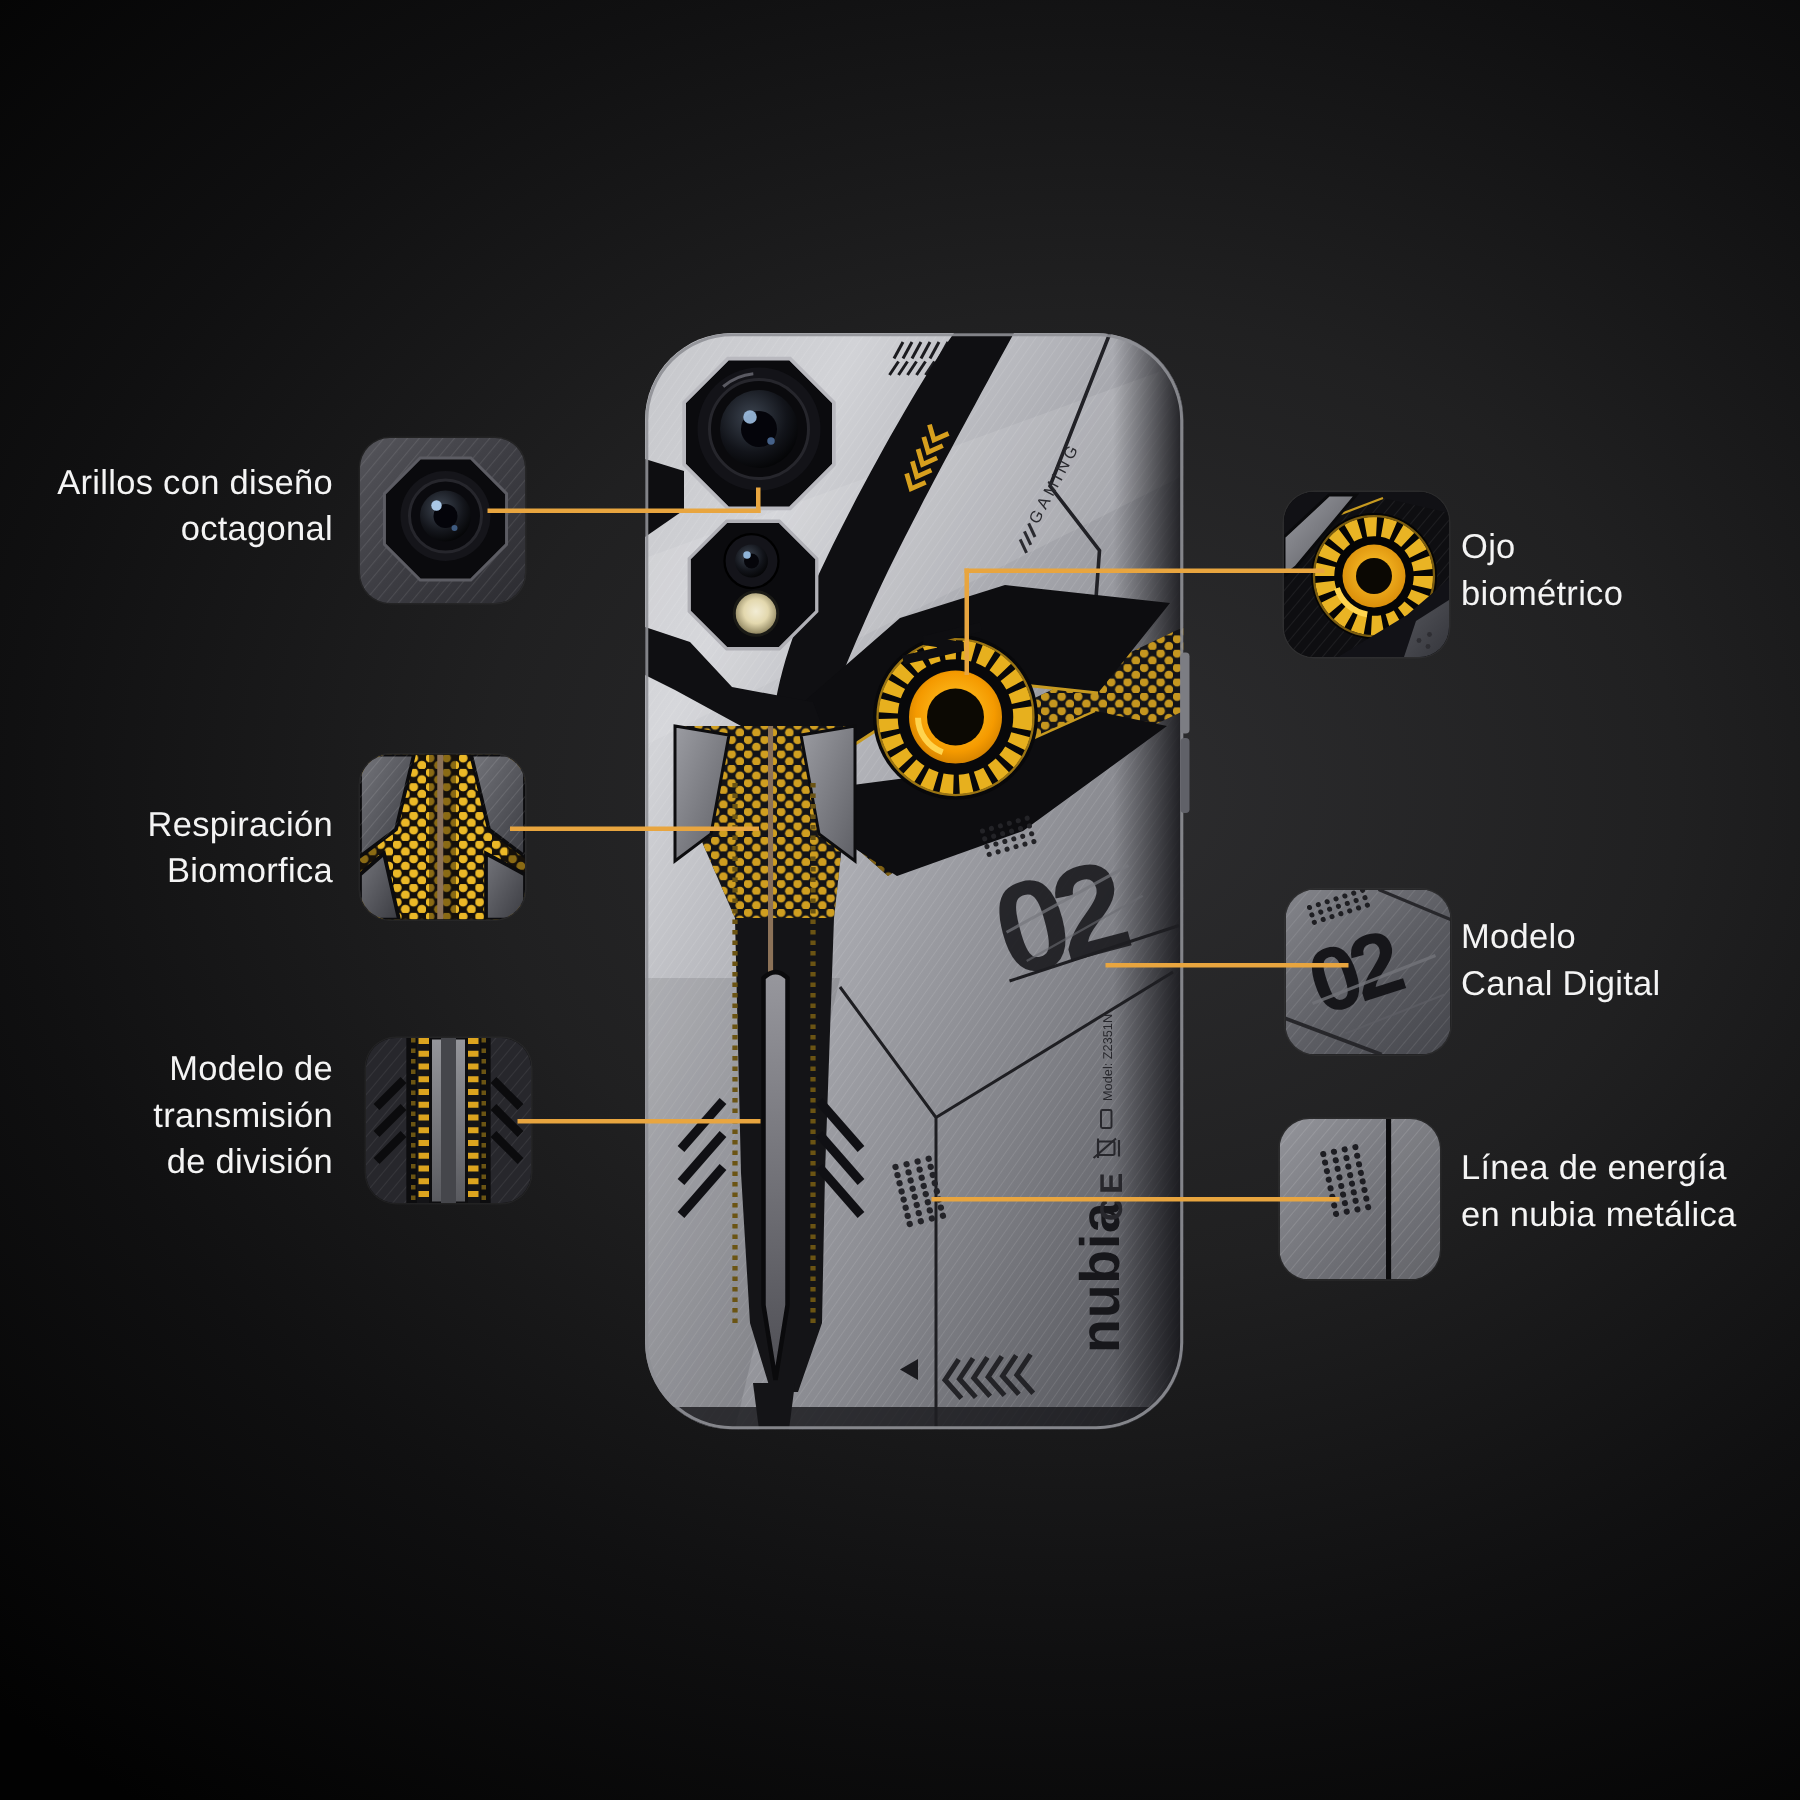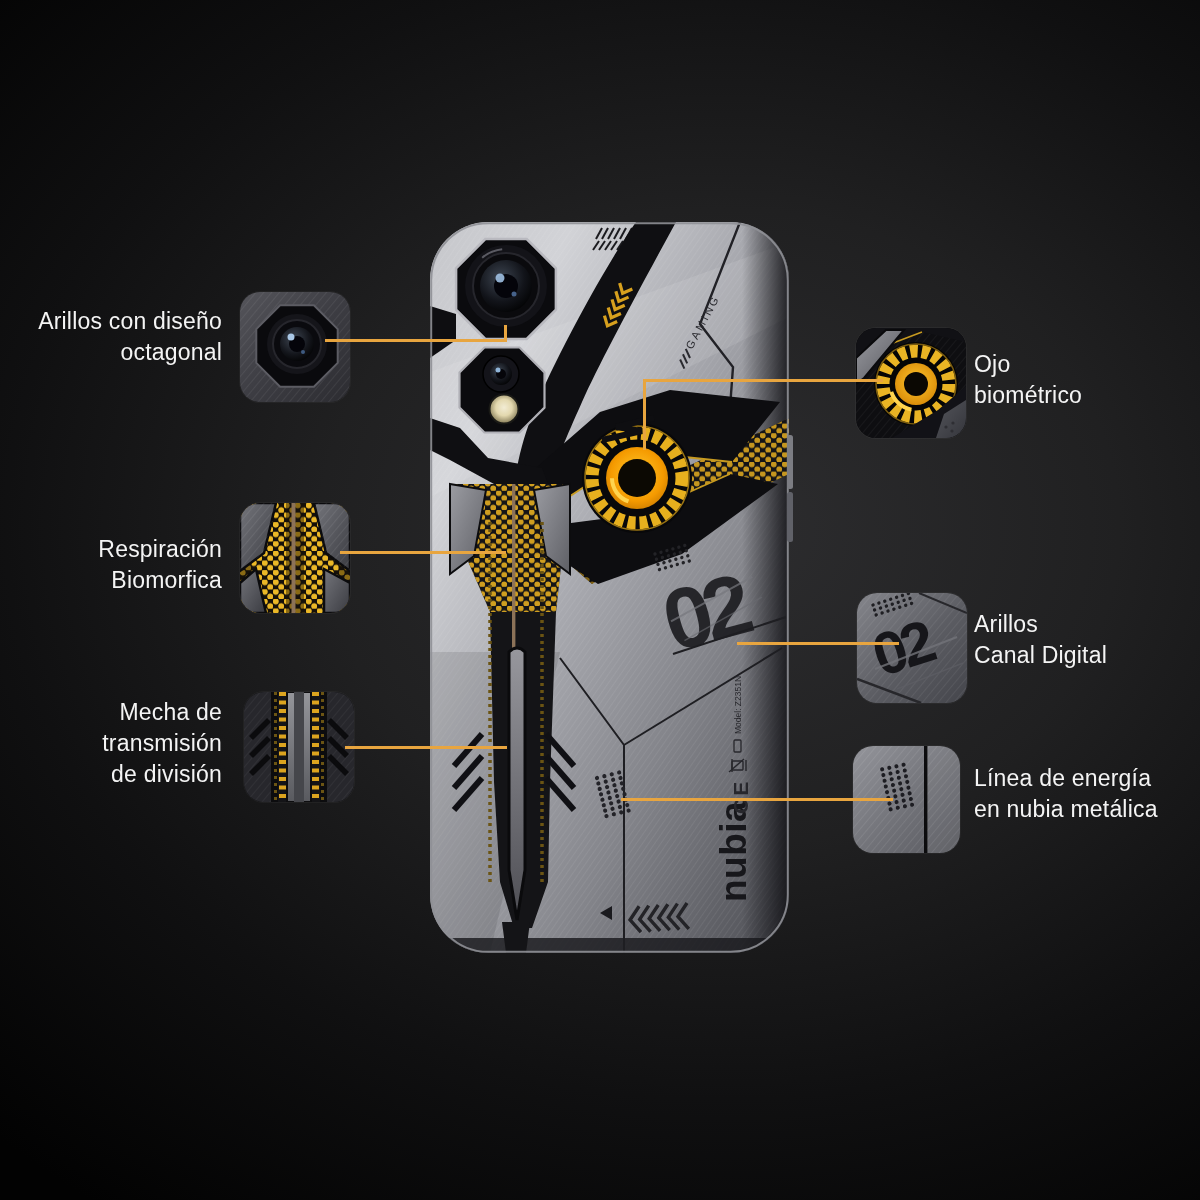--- a/index.html
+++ b/index.html
@@ -552,28 +552,28 @@
 
 <div class="label l" style="top:306px">
   <div>Arillos con diseño</div>
   <div>octagonal</div>
 </div>
 <div class="label l" style="top:534px">
   <div>Respiración</div>
   <div>Biomorfica</div>
 </div>
 <div class="label l" style="top:697px">
-  <div>Mecha de</div>
+  <div>Modelo de</div>
   <div>transmisión</div>
   <div>de división</div>
 </div>
 <div class="label r" style="top:349px">
   <div>Ojo</div>
   <div>biométrico</div>
 </div>
 <div class="label r" style="top:609px">
-  <div>Arillos</div>
+  <div>Modelo</div>
   <div>Canal Digital</div>
 </div>
 <div class="label r" style="top:763px">
   <div>Línea de energía</div>
   <div>en nubia metálica</div>
 </div>
 
 </body></html>

